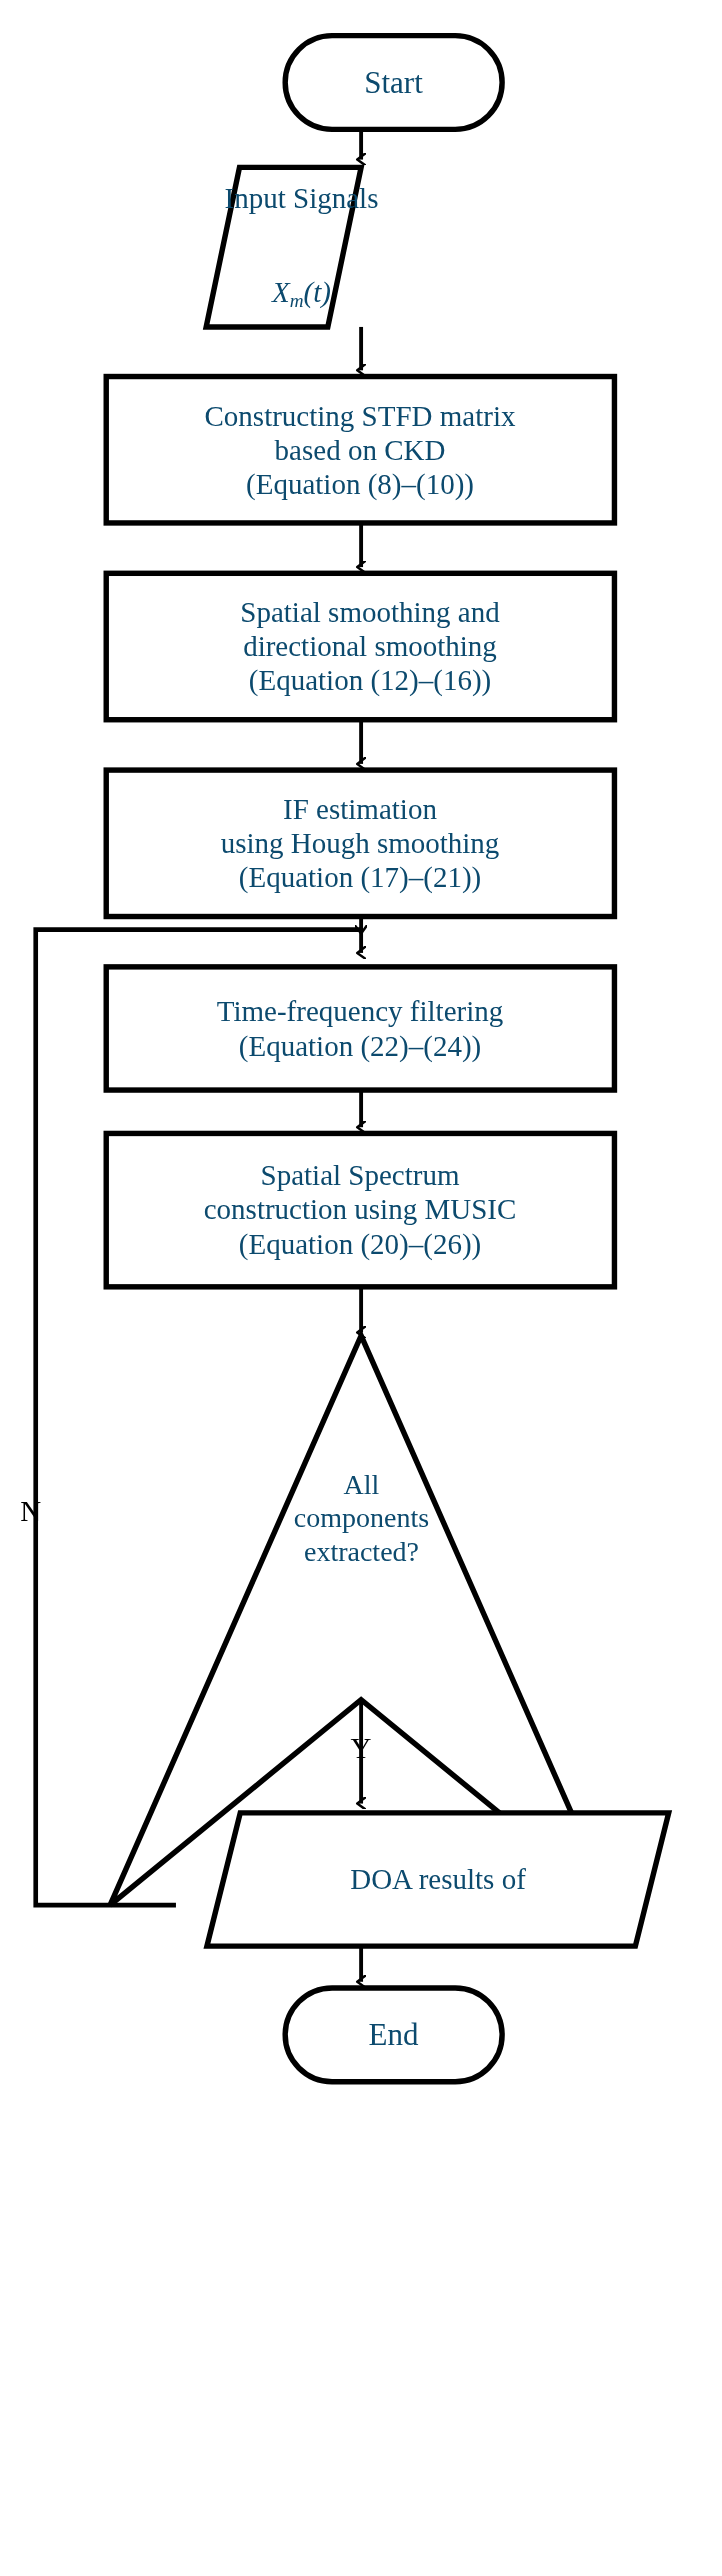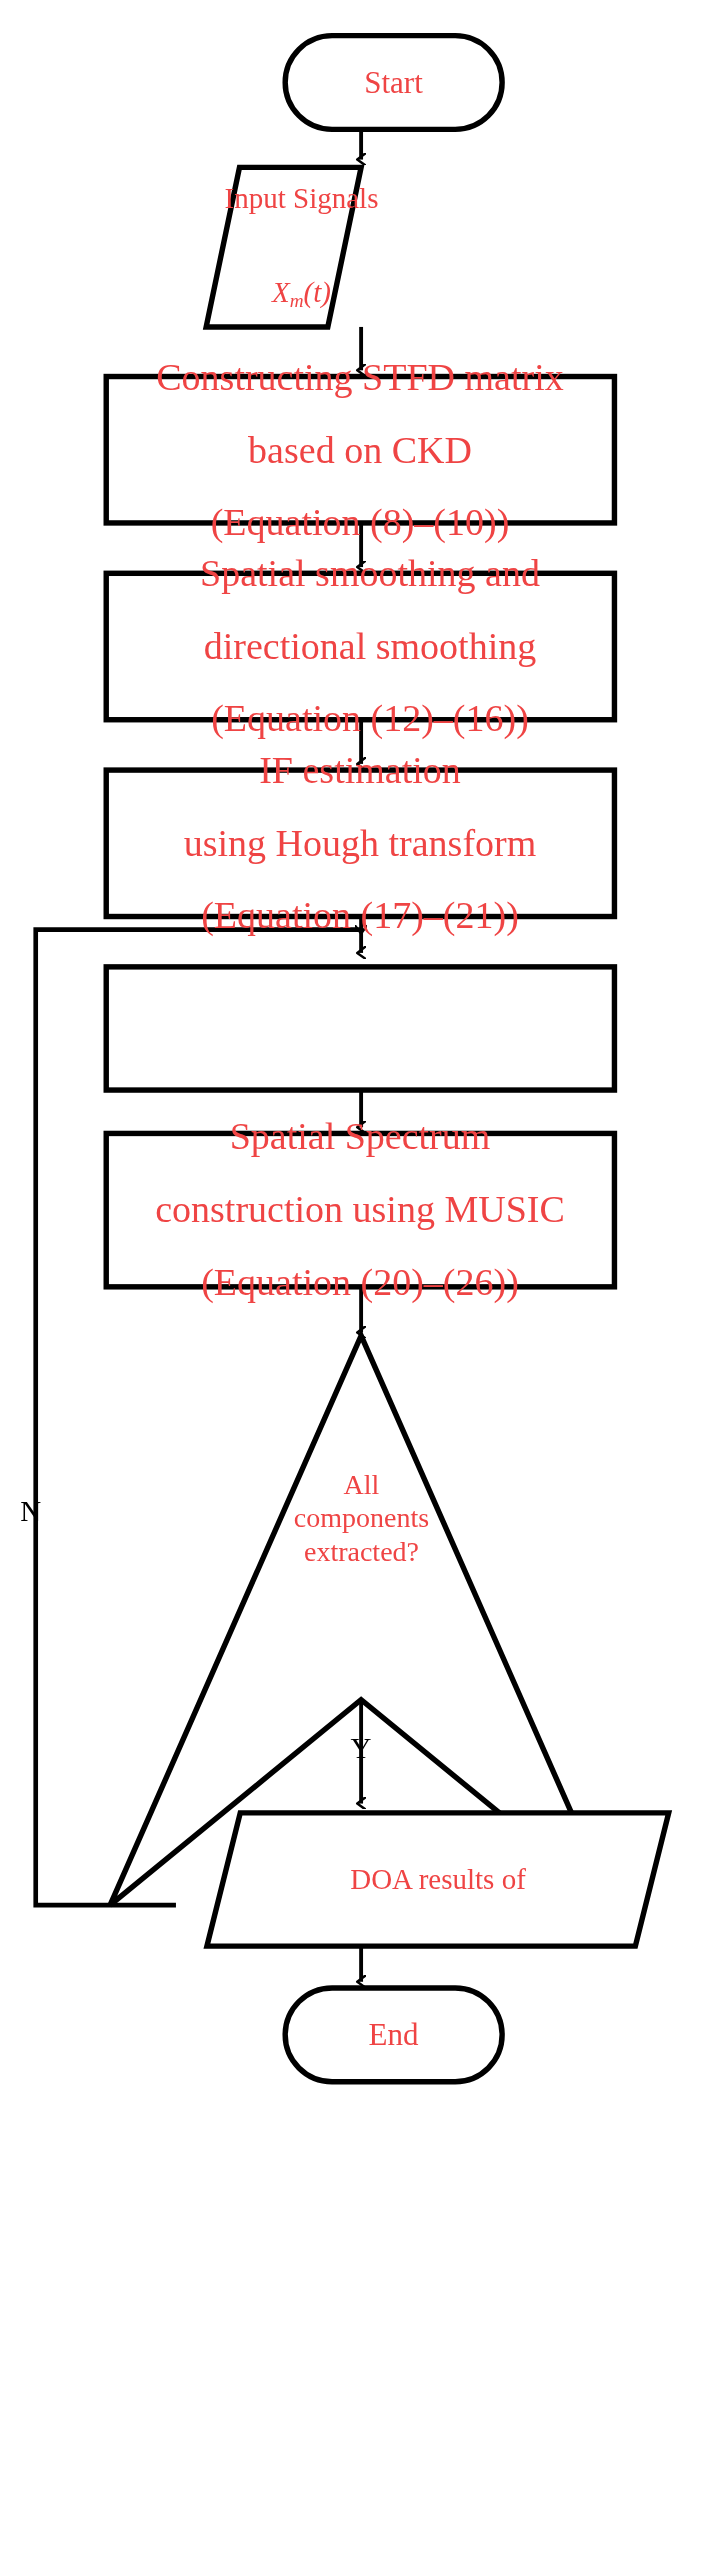--- a/index.html
+++ b/index.html
@@ -17,31 +17,31 @@
   #flow-svg{
     position:absolute;
     left:0; top:0;
     width:723px;
     height:2576px;
   }
   .node-label{
     position:absolute;
     text-align:center;
     line-height:1.18;
-    color:#ef4444;
+    color:#0c4a6e;
     white-space:pre-line;
     display:flex;
     flex-direction:column;
     align-items:center;
     justify-content:center;
     pointer-events:none;
   }
   .terminal-label{font-size:31px;}
   .io-label{font-size:29px;gap:26px;}
-  .proc-label{font-size:38px;gap:28px;}
+  .proc-label{font-size:29px;}
   .dec-label{font-size:28px;}
   .edge-label{
     position:absolute;
     font-size:29px;
     color:#000000;
     text-align:center;
   }
   .mathline{
     font-style:italic;
     font-family:"Liberation Serif","DejaVu Serif",serif;
@@ -155,24 +155,28 @@
   </div>
 
   <div class="node-label proc-label" style="left:116px; top:573px; width:508px; height:146px;">
     <span class="lrow">Spatial smoothing and</span>
     <span class="lrow">directional smoothing</span>
     <span class="lrow">(Equation (12)–(16))</span>
   </div>
 
   <div class="node-label proc-label" style="left:106px; top:770px; width:508px; height:146px;justify-content:center;">
     <span class="lrow">IF estimation</span>
-    <span class="lrow">using  Hough transform</span>
+    <span class="lrow">using  Hough smoothing</span>
     <span class="lrow">(Equation (17)–(21))</span>
   </div>
 
+  <div class="node-label proc-label" style="left:106px; top:967px; width:508px; height:123px;">
+    <span class="lrow">Time-frequency filtering</span>
+    <span class="lrow">(Equation (22)–(24))</span>
+  </div>
 
   <div class="node-label proc-label" style="left:106px; top:1133px; width:508px; height:153px;">
     <span class="lrow">Spatial Spectrum</span>
     <span class="lrow">construction using MUSIC</span>
     <span class="lrow">(Equation (20)–(26))</span>
   </div>
 
   <div class="node-label dec-label" style="left:222px; top:1402px; width:279px; height:232px;">
     <span class="lrow">All</span>
     <span class="lrow">components</span>

